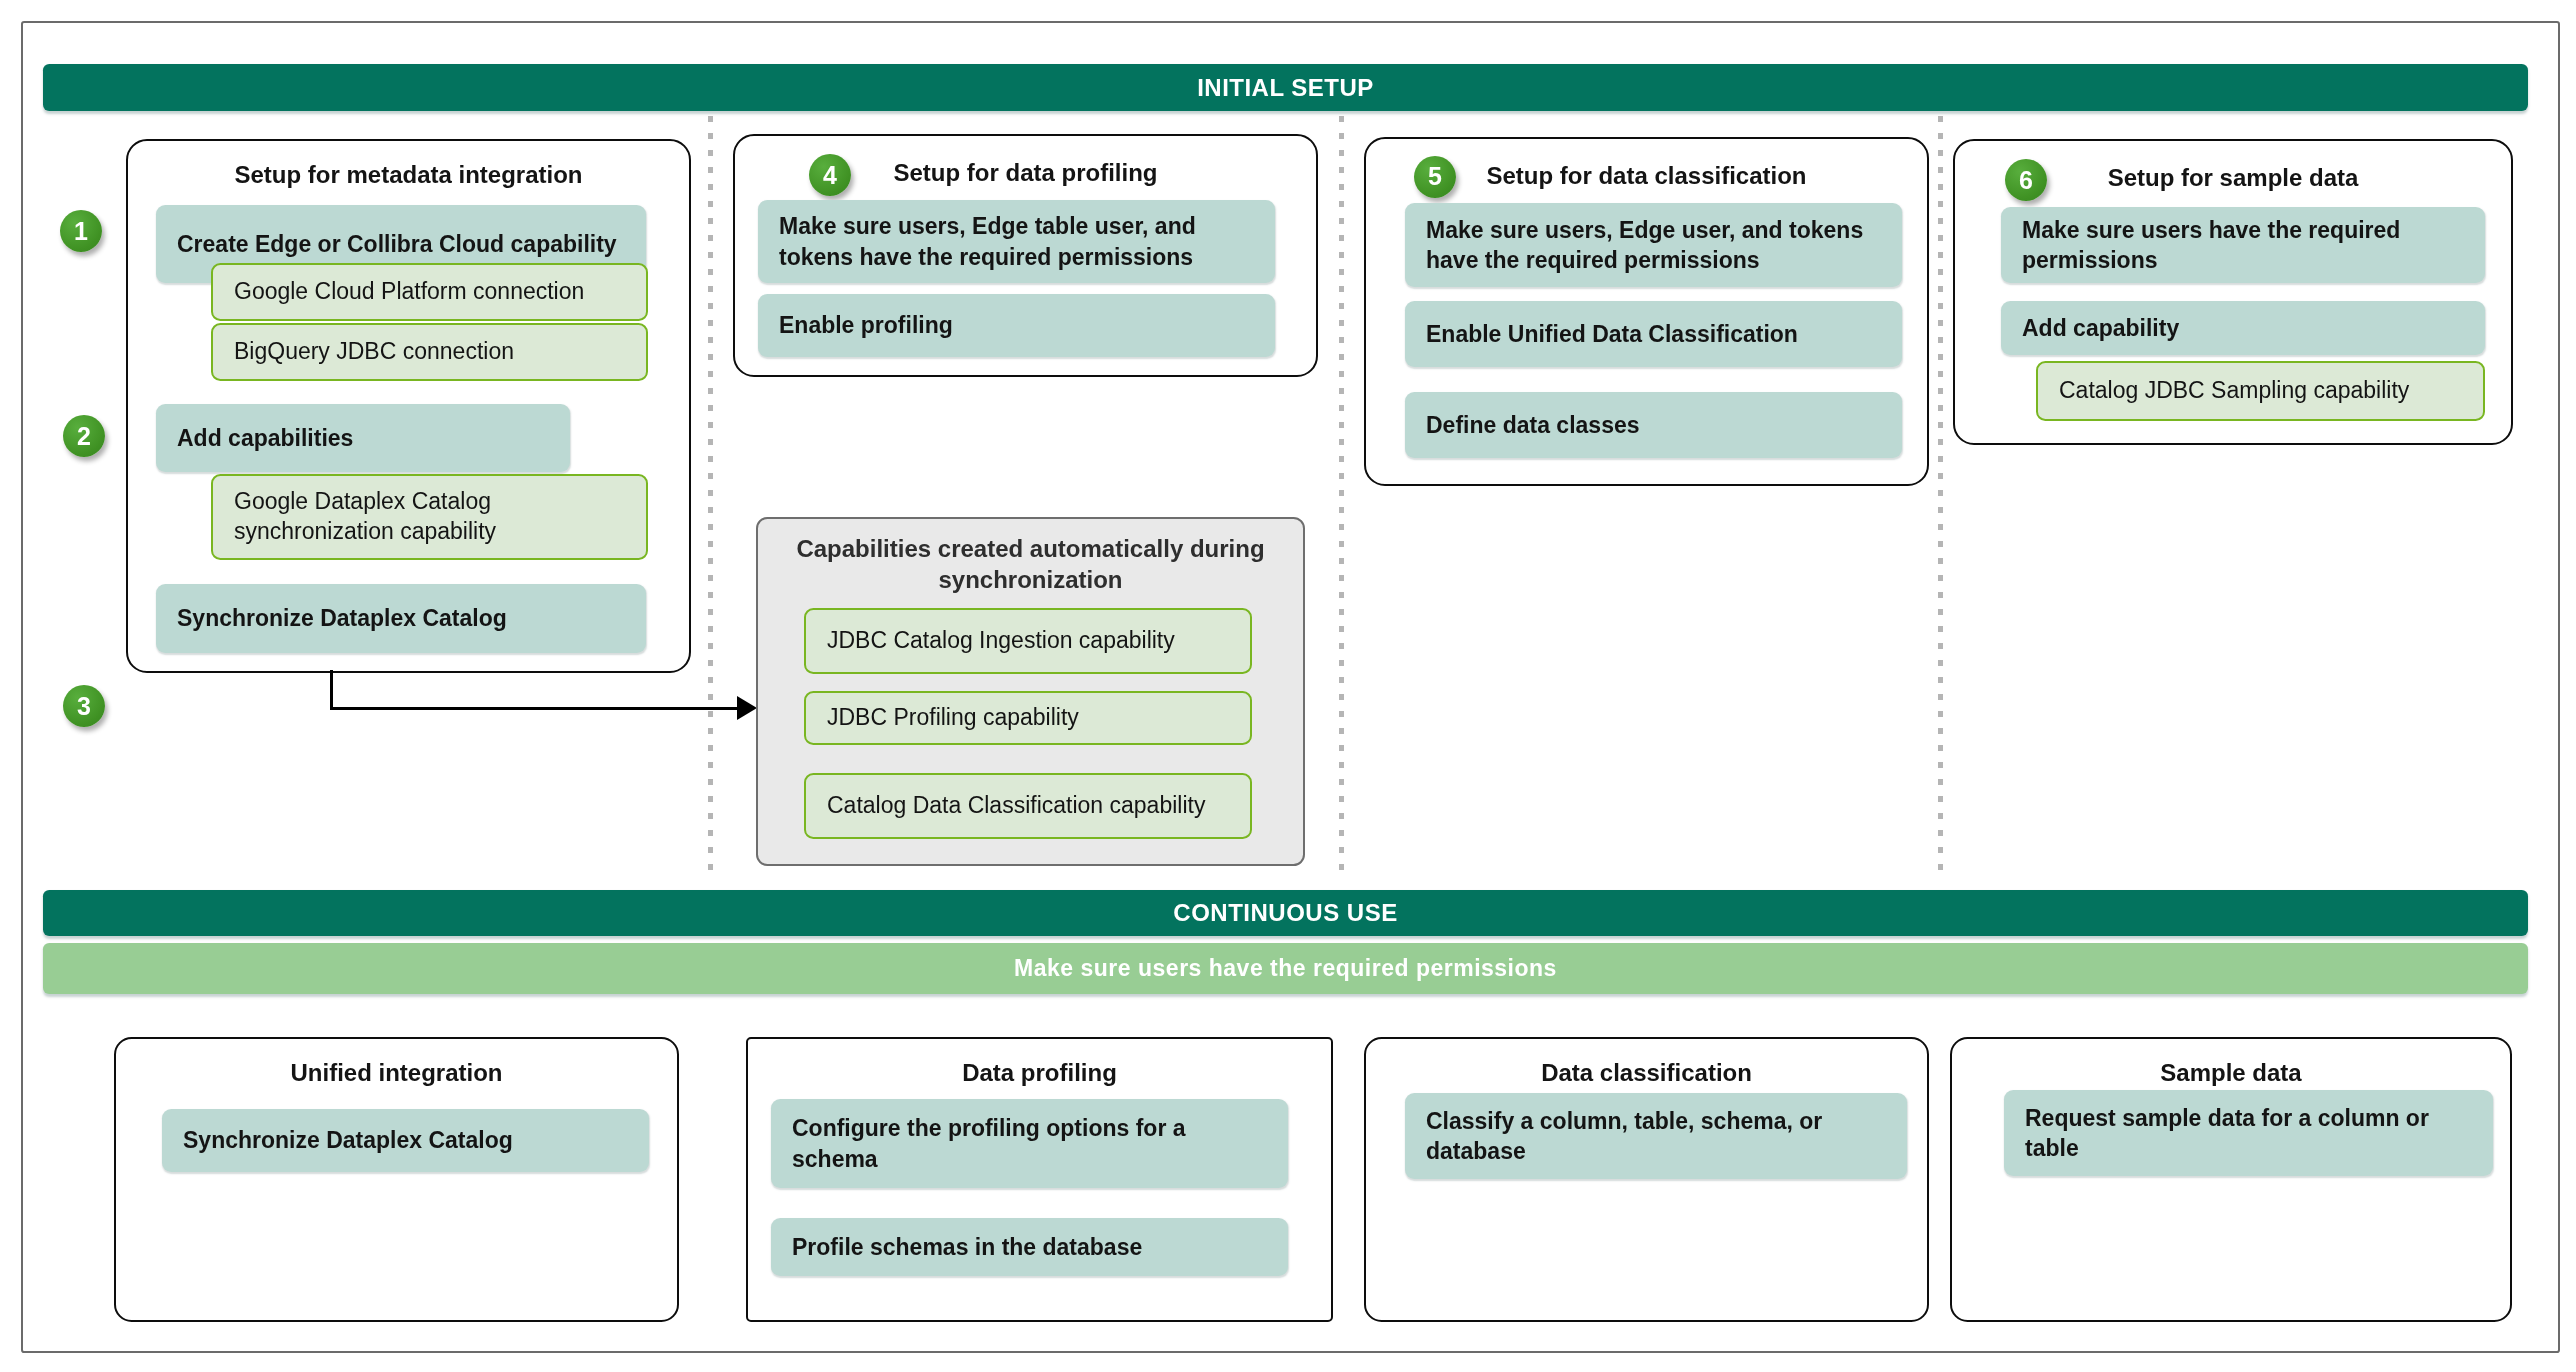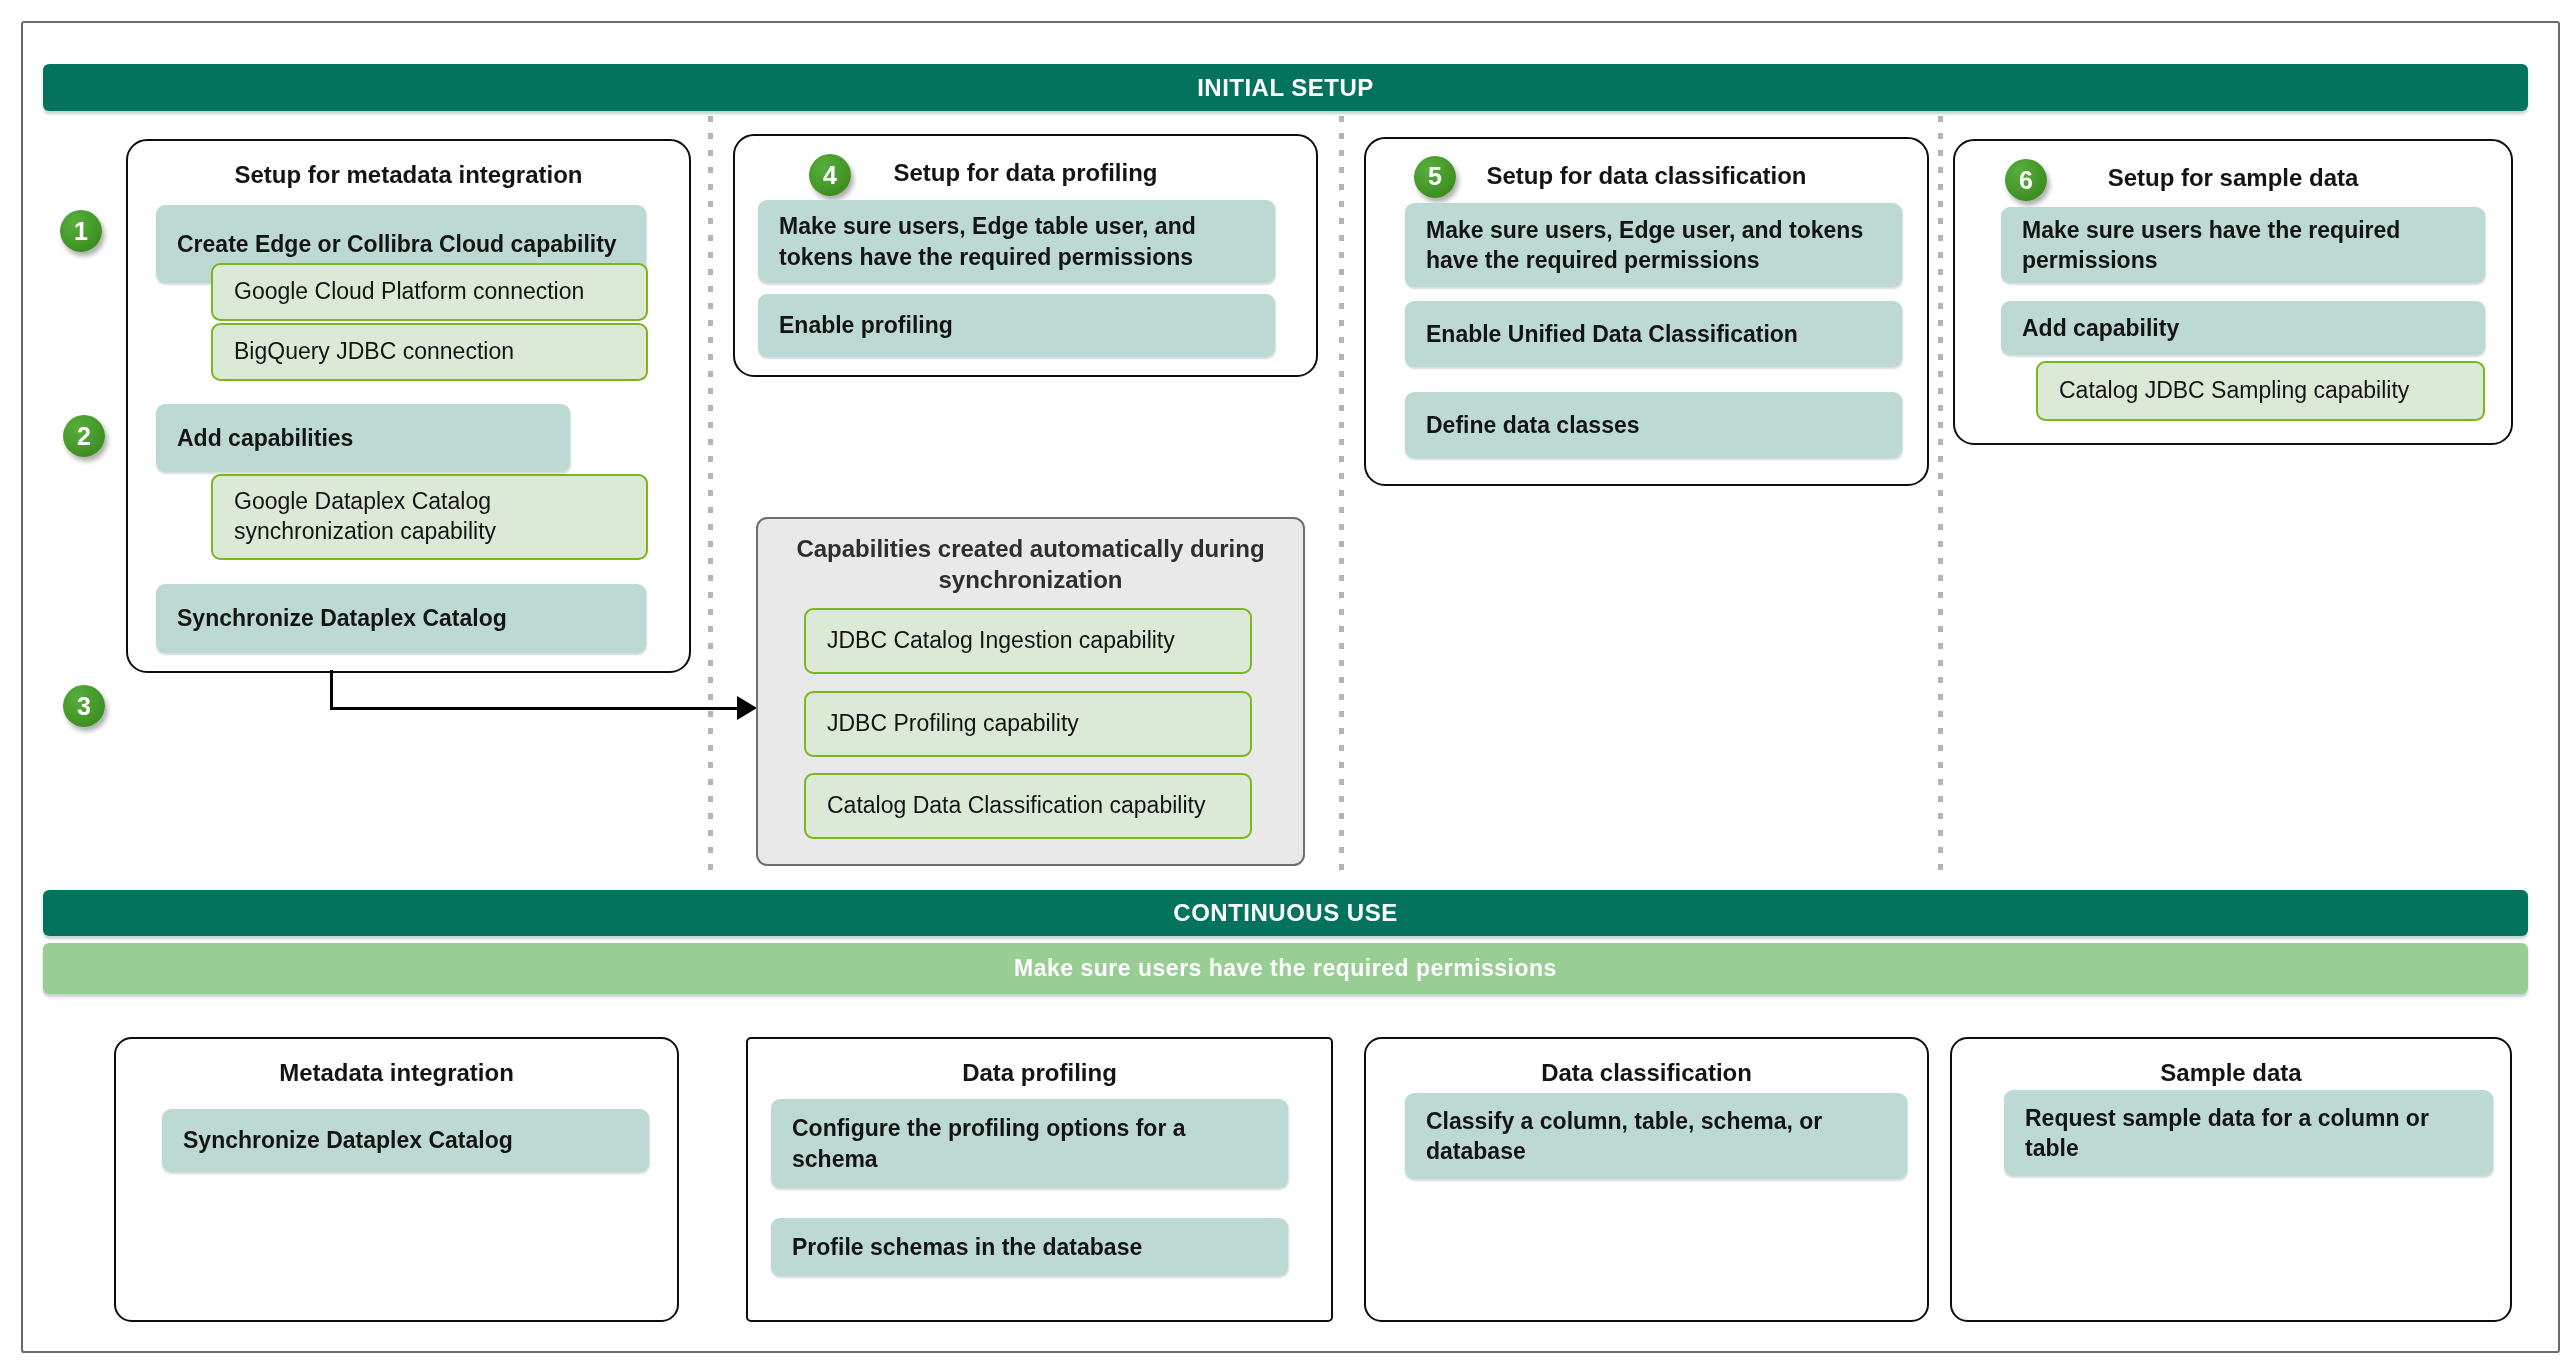--- a/index.html
+++ b/index.html
@@ -124,21 +124,21 @@
   <div class="teal" style="left:23px;top:158px;width:517px;height:63px;">
     <span>Enable profiling</span>
   </div>
 </div>
 
 <div class="graybox" style="left:756px;top:517px;width:545px;height:345px;">
   <div class="gray-title" style="left:21px;right:21px;top:13.5px;">Capabilities created automatically during synchronization</div>
   <div class="cap" style="left:46px;top:89px;width:448px;height:66px;">
     <span>JDBC Catalog Ingestion capability</span>
   </div>
-  <div class="cap" style="left:46px;top:172px;width:448px;height:66px;">
+  <div class="cap" style="left:46px;top:172px;width:448px;height:54px;">
     <span>JDBC Profiling capability</span>
   </div>
   <div class="cap" style="left:46px;top:254px;width:448px;height:66px;">
     <span>Catalog Data Classification capability</span>
   </div>
 </div>
 
 <div class="card" style="left:1364px;top:137px;width:561px;height:345px;">
   <div class="circle" style="left:48px;top:16.6px;">
     <span>5</span>
@@ -172,21 +172,21 @@
 </div>
 
 <div class="banner" style="left:43px;top:890px;width:2485px;height:46px;">
   <span>CONTINUOUS USE</span>
 </div>
 <div class="banner light" style="left:43px;top:943px;width:2485px;height:51px;">
   <span>Make sure users have the required permissions</span>
 </div>
 
 <div class="card" style="left:114px;top:1037px;width:561px;height:281px;border-radius:17.6px;">
-  <div class="card-title" style="top:17.6px;">Metadata integration</div>
+  <div class="card-title" style="top:17.6px;">Unified integration</div>
   <div class="teal" style="left:46px;top:70px;width:487px;height:63px;">
     <span>Synchronize Dataplex Catalog</span>
   </div>
 </div>
 
 <div class="card" style="left:733px;top:1037px;width:583px;height:281px;border-radius:5px;margin-left:13px;">
   <div class="card-title" style="top:17.6px;">Data profiling</div>
   <div class="teal" style="left:23px;top:60px;width:517px;height:89px;">
     <span>Configure the profiling options for a schema</span>
   </div>

